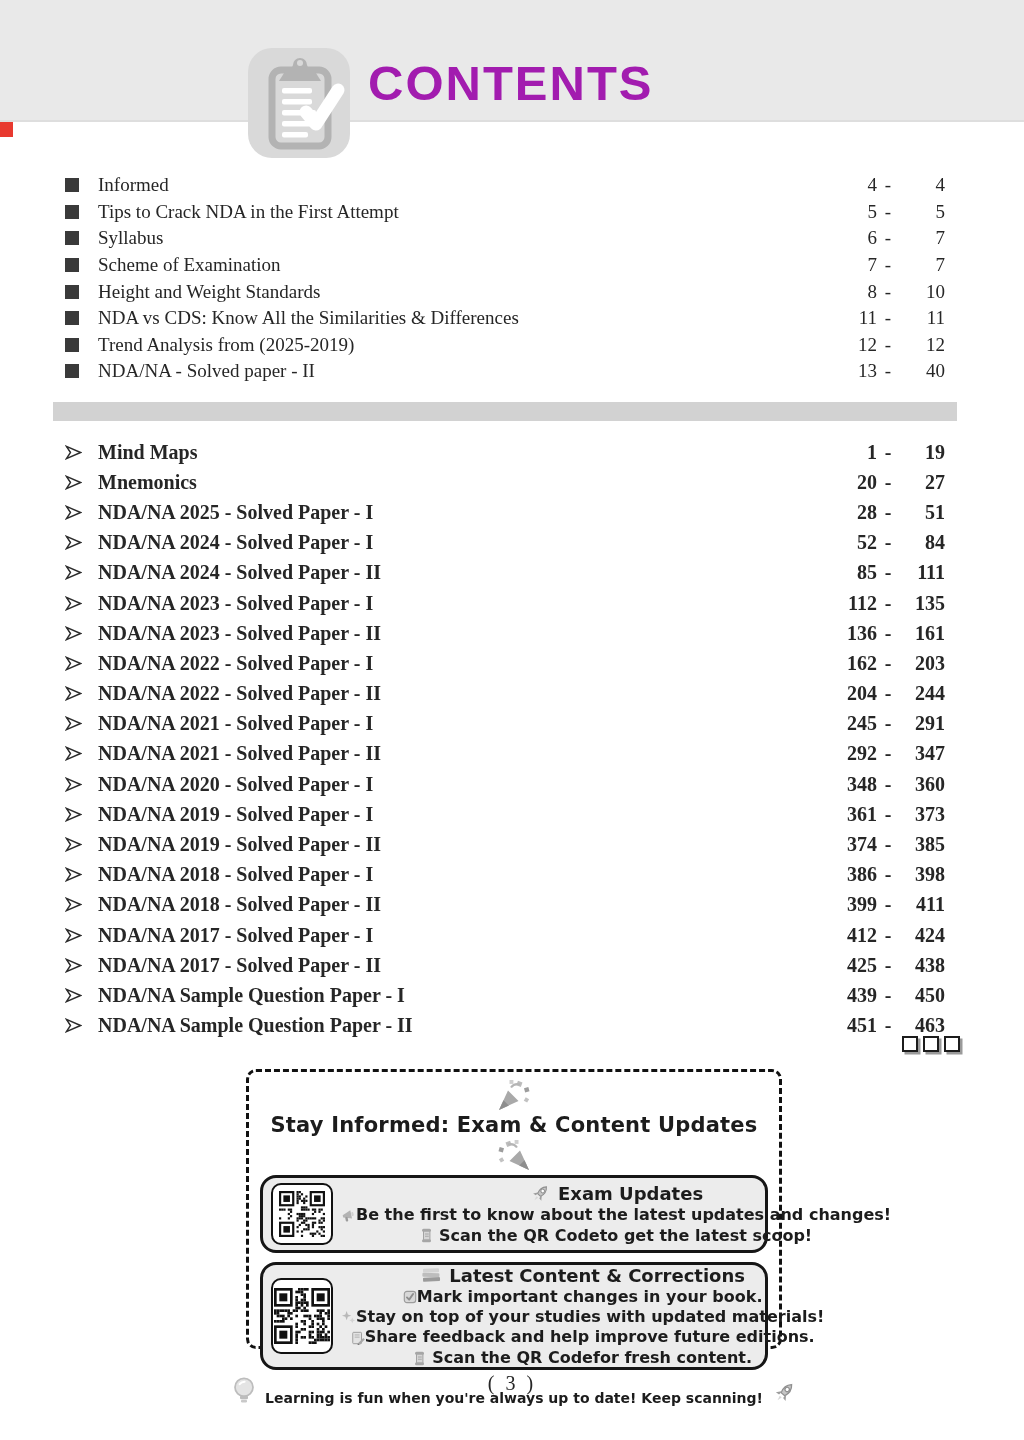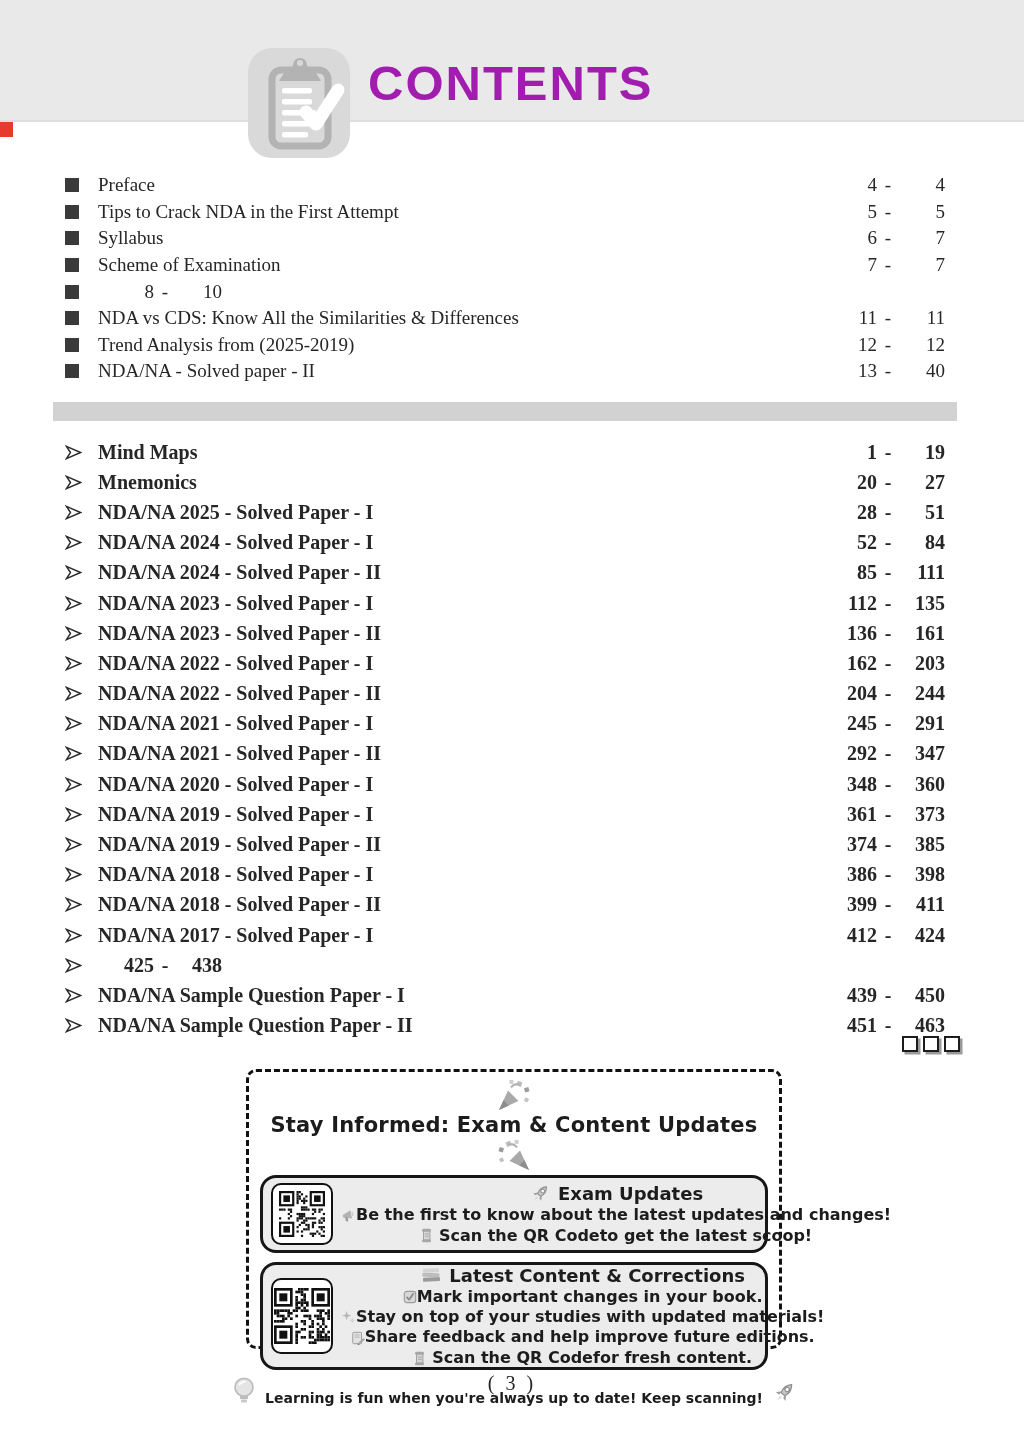--- a/index.html
+++ b/index.html
@@ -81,21 +81,21 @@
     </svg>
   </div>
 
   <div class="page-title">CONTENTS</div>
 
   <div class="toc" id="front-list">
       <div class="toc-row">
         <span class="bullet-cell">
           <span class="sq-bullet"></span>
         </span>
-        <span class="toc-label">Preface</span>
+        <span class="toc-label">Informed</span>
         <span class="pg">
           <span class="p1">4</span>
           <span class="dash">-</span>
           <span class="p2">4</span>
         </span>
       </div>
       <div class="toc-row">
         <span class="bullet-cell">
           <span class="sq-bullet"></span>
         </span>
@@ -125,20 +125,21 @@
         <span class="pg">
           <span class="p1">7</span>
           <span class="dash">-</span>
           <span class="p2">7</span>
         </span>
       </div>
       <div class="toc-row">
         <span class="bullet-cell">
           <span class="sq-bullet"></span>
         </span>
+        <span class="toc-label">Height and Weight Standards</span>
         <span class="pg">
           <span class="p1">8</span>
           <span class="dash">-</span>
           <span class="p2">10</span>
         </span>
       </div>
       <div class="toc-row">
         <span class="bullet-cell">
           <span class="sq-bullet"></span>
         </span>
@@ -414,20 +415,21 @@
           <span class="p2">424</span>
         </span>
       </div>
       <div class="toc-row">
         <span class="bullet-cell">
           <svg width="17" height="15" viewBox="0 0 18 16">
             <path d="M1.5 1.5 L16.5 8 L1.5 14.5 L5.8 8 Z" fill="#ffffff" stroke="#2c2c2c" stroke-width="1.5" stroke-linejoin="miter"></path>
             <line x1="1.5" y1="1.5" x2="5.8" y2="8" stroke="#2c2c2c" stroke-width="1"></line>
           </svg>
         </span>
+        <span class="toc-label">NDA/NA 2017 - Solved Paper - II</span>
         <span class="pg">
           <span class="p1">425</span>
           <span class="dash">-</span>
           <span class="p2">438</span>
         </span>
       </div>
       <div class="toc-row">
         <span class="bullet-cell">
           <svg width="17" height="15" viewBox="0 0 18 16">
             <path d="M1.5 1.5 L16.5 8 L1.5 14.5 L5.8 8 Z" fill="#ffffff" stroke="#2c2c2c" stroke-width="1.5" stroke-linejoin="miter"></path>

